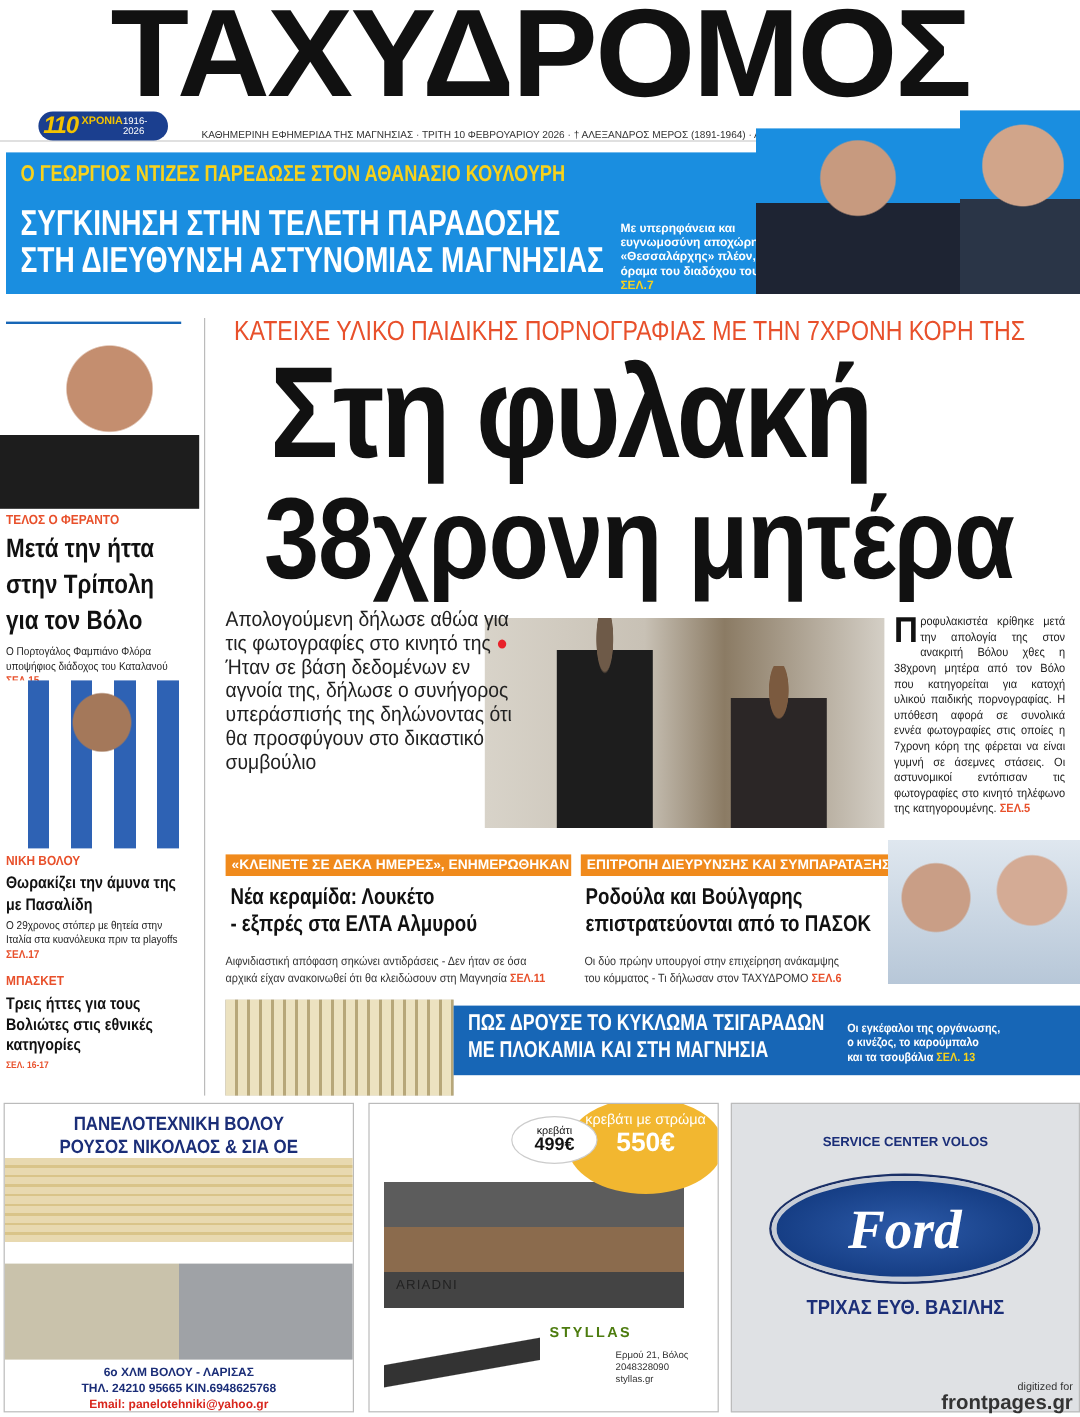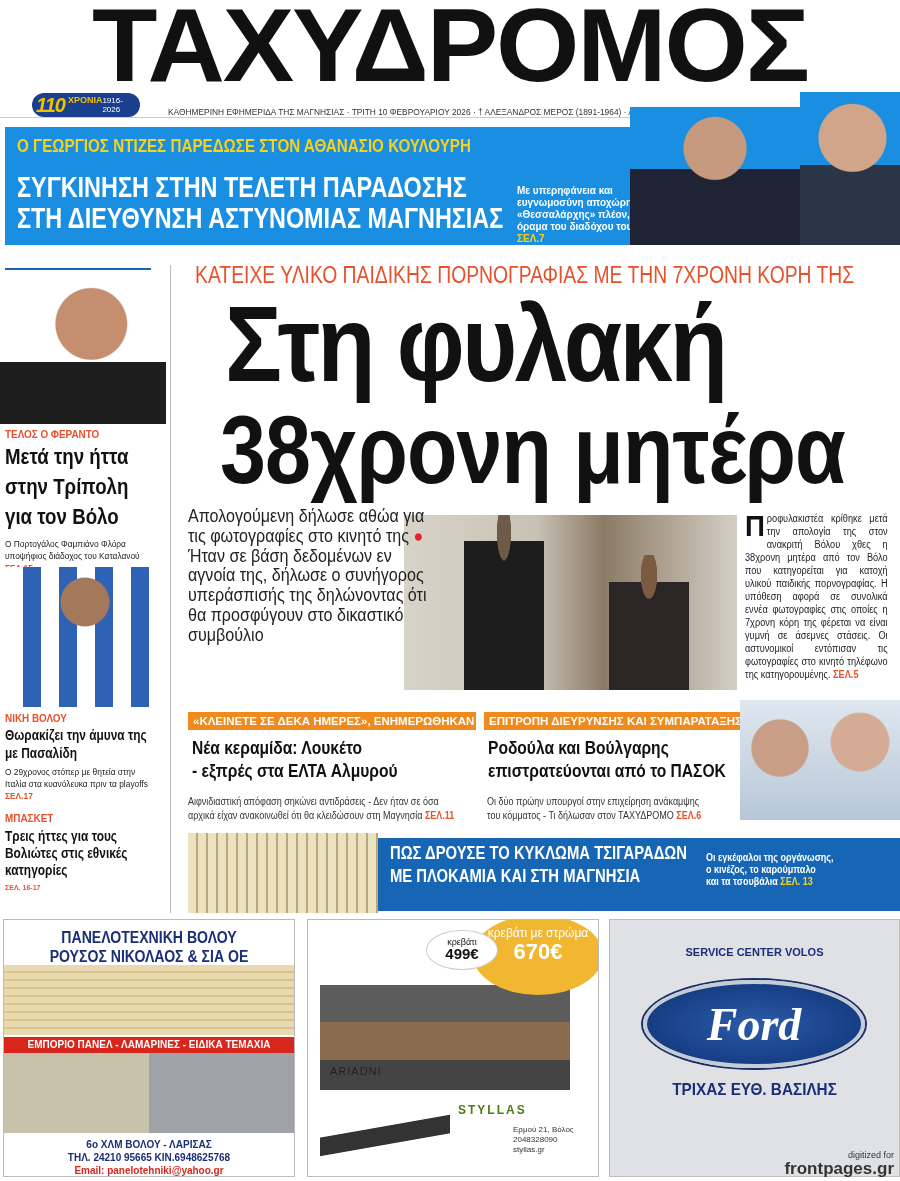--- a/index.html
+++ b/index.html
@@ -38,21 +38,21 @@
 .mainphoto .fig1{position:absolute;left:60px;top:0;width:80px;height:175px;background:radial-gradient(ellipse at 50% 10%,#6e5a48 0 12%,transparent 13%),linear-gradient(transparent 15%,#1d1d1d 15%)}
 .mainphoto .fig2{position:absolute;left:205px;top:40px;width:80px;height:135px;background:radial-gradient(ellipse at 50% 15%,#7b5a3f 0 14%,transparent 15%),linear-gradient(transparent 20%,#2b2626 20%)}
 .rightcol{left:745px;top:512px;width:155px;font-size:10px;line-height:13px;color:#222;transform:scaleX(.92);transform-origin:left;text-align:justify}
 .rightcol .dropcap{float:left;font-size:30px;line-height:28px;font-weight:bold;margin-right:2px;color:#111}
 .orange-tag{position:absolute;height:18px;background:#f08a1c;color:#fff;font-size:11.5px;font-weight:bold;line-height:18px;padding-left:5px;white-space:nowrap}
 .story-head{position:absolute;font-size:19px;line-height:23px;font-weight:bold;color:#111;transform:scaleX(.82);transform-origin:left;white-space:nowrap}
 .story-body{position:absolute;font-size:10px;line-height:13.5px;color:#333;transform:scaleX(.9);transform-origin:left;white-space:nowrap}
 .pasokphoto{left:740px;top:700px;width:160px;height:120px;background:radial-gradient(circle at 25% 40%,#c99e86 0 20%,transparent 21%),radial-gradient(circle at 75% 35%,#d4ab95 0 20%,transparent 21%),linear-gradient(#dfe7ef,#b7c7d8)}
 .cigbox{left:188px;top:833px;width:712px;height:80px}
 .cigbox .photo{position:absolute;left:0;top:0;width:190px;height:80px;background:repeating-linear-gradient(90deg,#ece2c0 0 8px,#b7a779 8px 10px),#ddd}
-.cigbox .band{position:absolute;left:190px;top:5px;width:522px;height:73px;background:#1766b6}
+.cigbox .band{position:absolute;left:190px;top:5px;width:522px;height:58px;background:#1766b6}
 .cigbox .h{position:absolute;left:12px;top:3px;font-size:19px;line-height:23px;font-weight:bold;color:#fff;transform:scaleX(.78);transform-origin:left;white-space:nowrap}
 .cigbox .s{position:absolute;left:328px;top:14px;font-size:10px;line-height:12px;color:#fff;font-weight:bold;transform:scaleX(.9);transform-origin:left;white-space:nowrap}
 .cigbox .s .sel{color:#f7d21c}
 .ad{position:absolute;top:919px;height:258px;border:1px solid #bbb;overflow:hidden}
 .ad1{left:3px;width:292px}
 .ad2{left:307px;width:292px}
 .ad3{left:609px;width:291px;background:#dfe1e4}
 .ad1 .t1{position:absolute;left:0;width:100%;top:8px;text-align:center;font-size:16px;font-weight:bold;color:#1b2e78;line-height:19px;transform:scaleX(.88)}
 .ad1 .photoA{position:absolute;left:0;top:45px;width:100%;height:70px;background:repeating-linear-gradient(0deg,#e8d9b0 0 6px,#d9c489 6px 8px)}
 .ad1 .redbar{position:absolute;left:0;top:117px;width:100%;height:16px;background:#d8261c;color:#fff;text-align:center;font-size:10px;font-weight:bold;line-height:16px}
@@ -194,34 +194,33 @@
     </div>
   </div>
 </div>
 
 <div class="ad ad1">
   <div class="t1">
     <div>ΠΑΝΕΛΟΤΕΧΝΙΚΗ ΒΟΛΟΥ</div>
     <div>ΡΟΥΣΟΣ ΝΙΚΟΛΑΟΣ &amp; ΣΙΑ ΟΕ</div>
   </div>
   <div class="photoA"></div>
-  <div class="redbar">ΕΜΠΟΡΙΟ ΠΑΝΕΛ - ΛΑΜΑΡΙΝΕΣ - ΕΙΔΙΚΑ ΤΕΜΑΧΙΑ</div>
   <div class="photoB"></div>
   <div class="contact">
     <div>6ο ΧΛΜ ΒΟΛΟΥ - ΛΑΡΙΣΑΣ</div>
     <div>ΤΗΛ. 24210 95665 ΚΙΝ.6948625768</div>
     <div class="em">Email: panelotehniki@yahoo.gr</div>
   </div>
 </div>
 
 <div class="ad ad2">
   <div class="bed"></div>
   <div class="price2">
     <span>κρεβάτι με στρώμα</span>
-    <b>670€</b>
+    <b>550€</b>
   </div>
   <div class="price1">
     <span>κρεβάτι</span>
     <b>499€</b>
   </div>
   <div class="name">ARIADNI</div>
   <div class="bedframe"></div>
   <div class="logo">STYLLAS</div>
   <div class="addr">
     <div>Ερμού 21, Βόλος</div>

